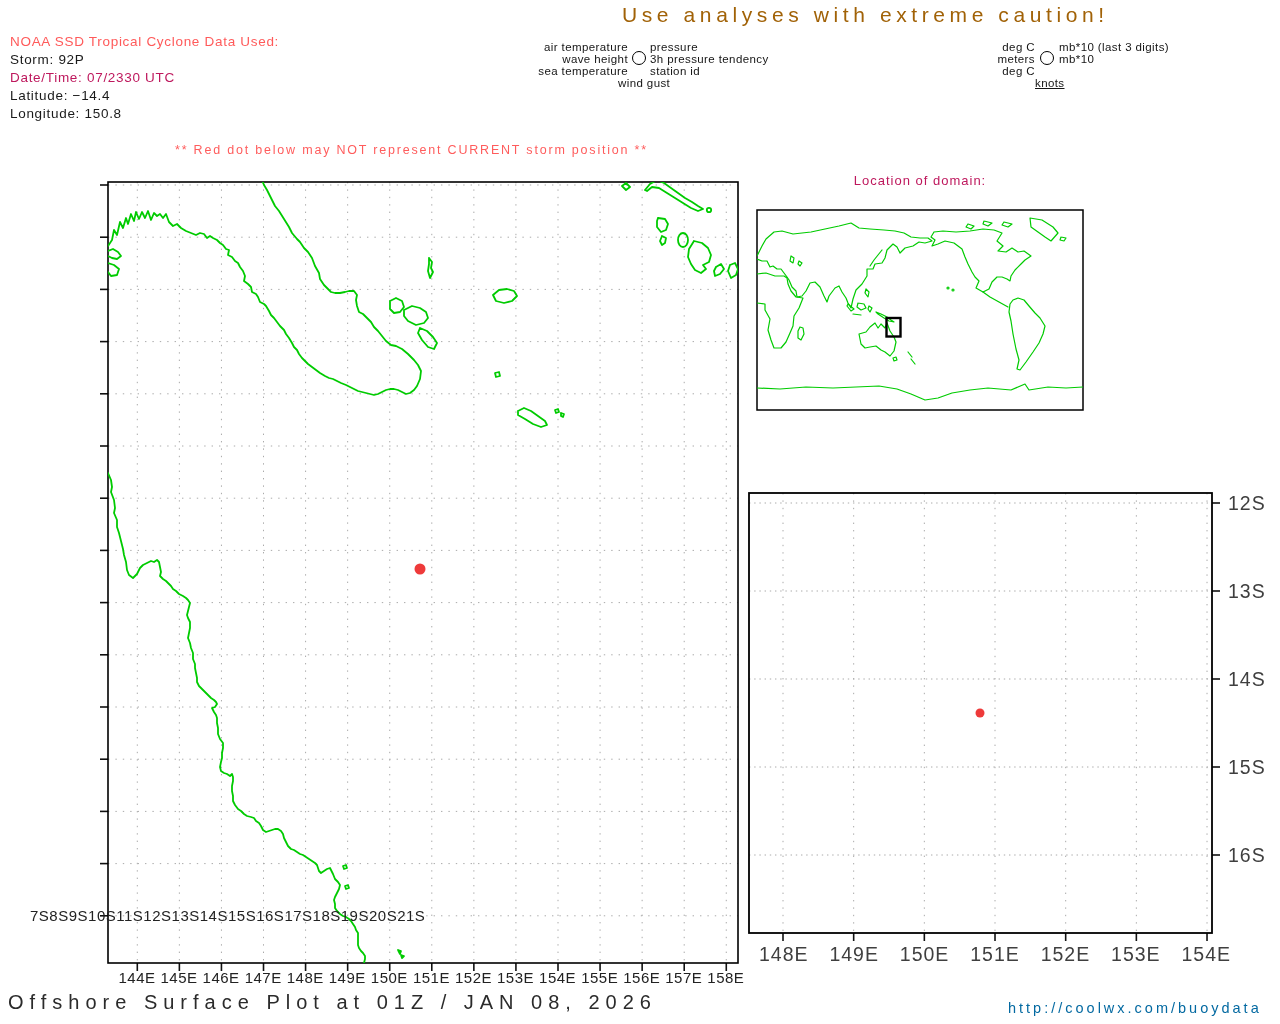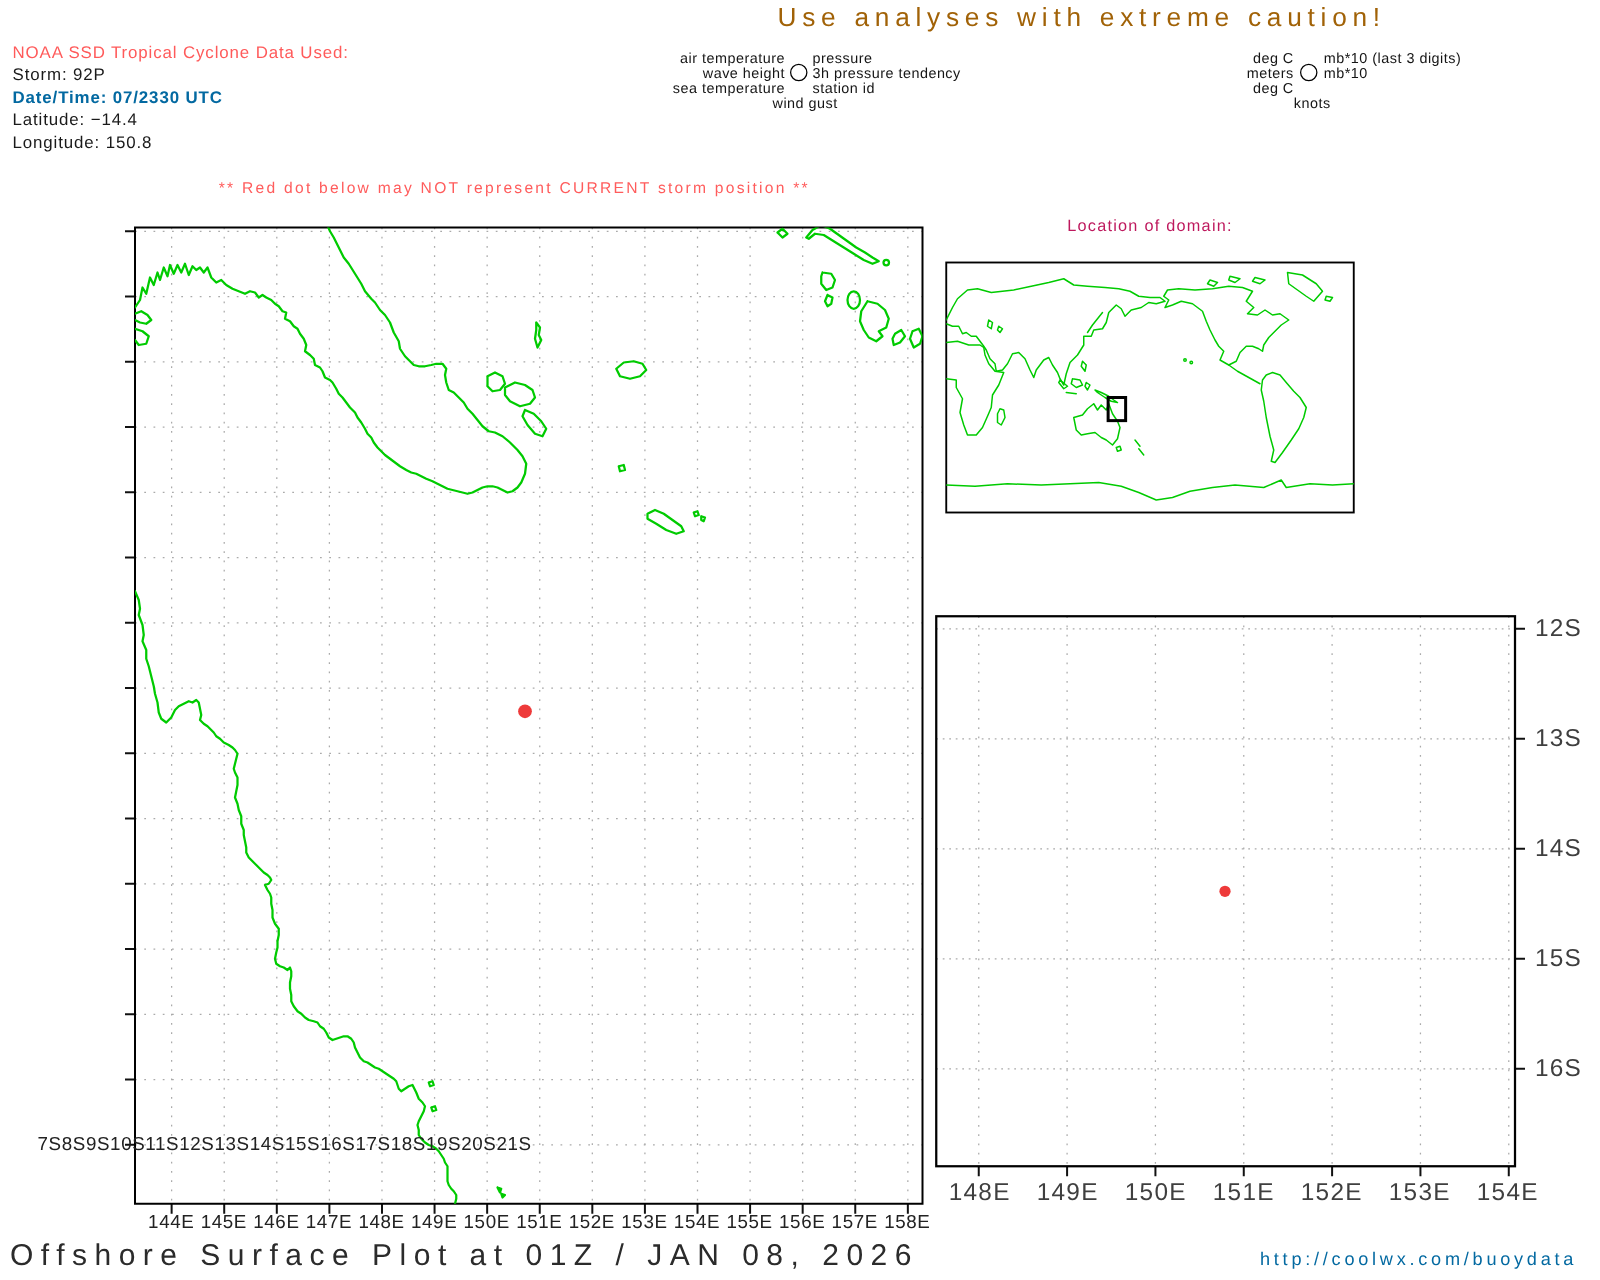--- a/index.html
+++ b/index.html
@@ -3,21 +3,21 @@
 <meta charset="utf-8">
 <style>
   html,body{margin:0;padding:0;background:#fff;}
   .screen{position:relative;width:1280px;height:1024px;background:#fff;overflow:hidden;
           font-family:"Liberation Sans", sans-serif;color:#000;}
   svg{position:absolute;left:0;top:0;}
   .abs{position:absolute;white-space:nowrap;}
   
   .info{left:10px;top:6px;font-size:13.5px;letter-spacing:.7px;line-height:18px;color:#1a1a1a;}
   .info .red{color:#ff5a5a;margin-top:27px;}
-  .info .redbold{color:#0369a1;font-weight:bold;}
+  .info .redbold{color:#be185d;font-weight:normal;}
   
   .caution{left:622px;top:3px;font-size:21px;letter-spacing:4.6px;color:#a16207;}
   
   .legend{position:absolute;display:grid;grid-template-columns:120px 22px auto;
           font-size:11.5px;letter-spacing:.4px;line-height:12px;color:#151515;}
   .legend2{grid-template-columns:120px 24px auto;}
   .lg-l{text-align:right;}
   .lg-r{text-align:left;}
   .lg-mid{position:relative;}
   .circ{display:block;width:12px;height:12px;border:1.6px solid #000;border-radius:50%;
@@ -34,21 +34,21 @@
   .m1x span{flex:0 0 42px;text-align:center;letter-spacing:.5px;}
   .m1y{left:30px;top:176px;width:70px;height:749px;flex-direction:row;align-items:flex-end;
        font-size:15px;color:#222;}
   .m1y span{height:18px;line-height:18px;letter-spacing:.5px;}
   .m2x{left:759px;top:943px;width:472px;height:22px;font-size:19.5px;color:#3f3f3f;}
   .m2x span{flex:0 0 48px;text-align:center;letter-spacing:1px;}
   .m2y{left:1228px;top:491px;width:52px;height:376px;flex-direction:column;align-items:flex-start;
        font-size:19.5px;color:#3f3f3f;}
   .m2y span{height:24px;line-height:24px;letter-spacing:1px;}
   
-  .f-title{left:8px;top:991px;font-size:24px;letter-spacing:6px;color:#2b2b2b;}
+  .f-title{left:8px;top:991px;font-size:20px;letter-spacing:6px;color:#2b2b2b;}
   .f-url{left:1008px;top:1000px;font-size:14.5px;letter-spacing:3px;color:#0369a1;text-decoration:none;}
 </style>
 </head>
 <body>
 
 <div class="screen">
 
   <svg width="1280" height="1024" viewBox="0 0 1280 1024">
     <defs>
       <clipPath id="clipM1">
@@ -260,21 +260,21 @@
     <div class="lg-mid"></div>
     <div class="lg-r">mb*10 (last 3 digits)</div>
     <div class="lg-l">meters</div>
     <div class="lg-mid">
         <span class="circ"></span>
       </div>
     <div class="lg-r">mb*10</div>
     <div class="lg-l">deg C</div>
     <div class="lg-mid"></div>
     <div class="lg-r"></div>
-    <div class="lg-b" style="padding-left:120px;">knots</div>
+    <div class="lg-b" style="padding-left:120px;text-decoration:underline;">knots</div>
   </div>
 
   <div class="abs warning">** Red dot below may NOT represent CURRENT storm position **</div>
 
   <div class="abs inset-title">Location of domain:</div>
 
   <div class="tickrow m1x">
       <span>144E</span>
       <span>145E</span>
       <span>146E</span>

